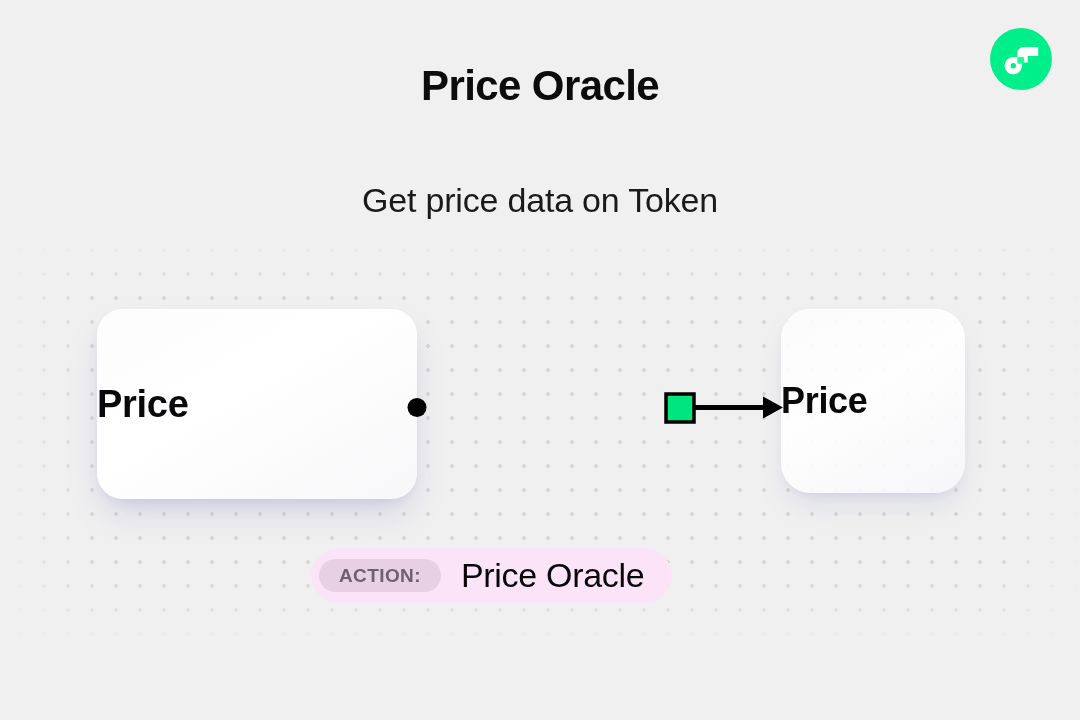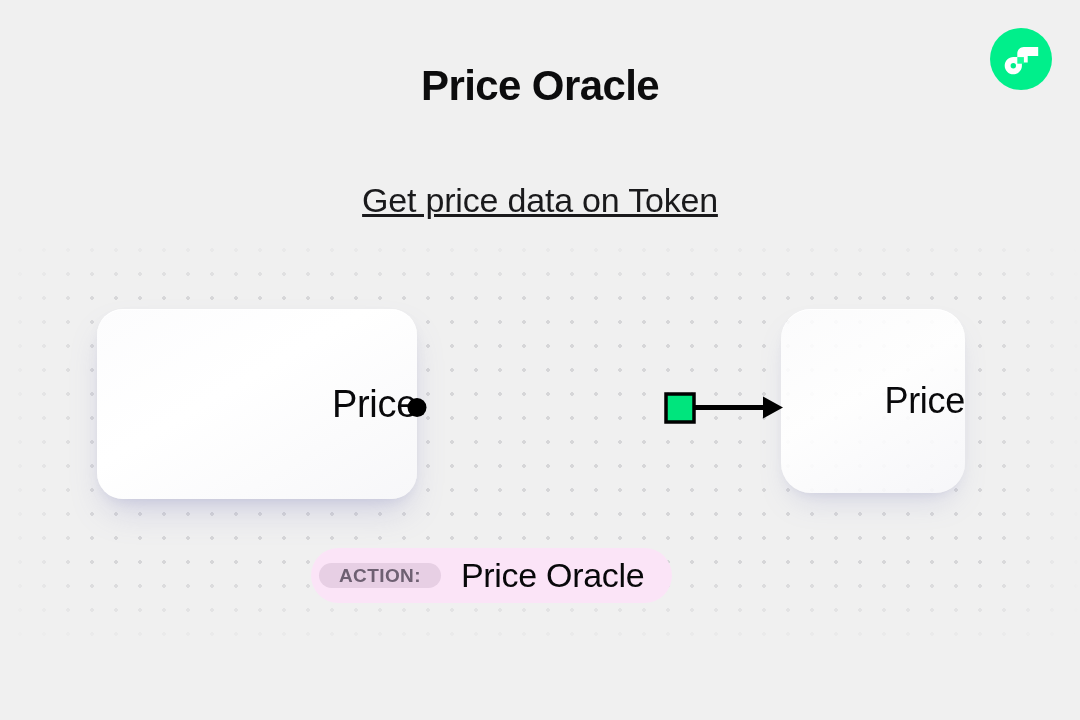--- a/index.html
+++ b/index.html
@@ -64,32 +64,31 @@
   #page-subtitle {
     position: absolute;
     top: 181px;
     left: 0;
     width: 1080px;
     text-align: center;
     font-size: 34px;
     font-weight: 400;
     letter-spacing: -0.2px;
     color: #1a1a1c;
-    text-decoration: underline;
   }
 
   
   .node {
     position: absolute;
     display: flex;
     align-items: center;
-    justify-content: flex-end;
+    justify-content: flex-start;
     text-align: center;
     color: #09090b;
-    font-weight: 400;
+    font-weight: 700;
     letter-spacing: -0.3px;
     line-height: 1.17;
   }
 
   #node-source {
     left: 97px;
     top: 309px;
     width: 320px;
     height: 190px;
     border-radius: 26px;
@@ -135,21 +134,21 @@
     align-items: center;
     gap: 20px;
     padding: 0 28px 0 8px;
     border-radius: 28px;
     background: #fbe4f7;
   }
 
   #action-badge-pill {
     display: flex;
     align-items: center;
-    height: 25px;
+    height: 33px;
     padding: 0 20px;
     border-radius: 20px;
     background: #e7cfe4;
     color: #6e6072;
     font-size: 19px;
     font-weight: 600;
     letter-spacing: 0.4px;
   }
 
   #action-badge-value {

